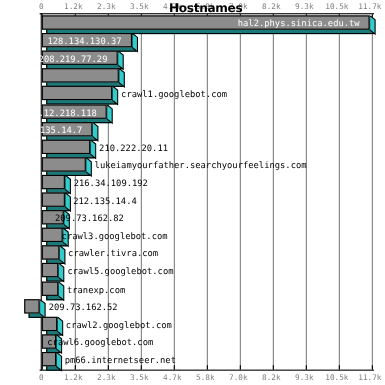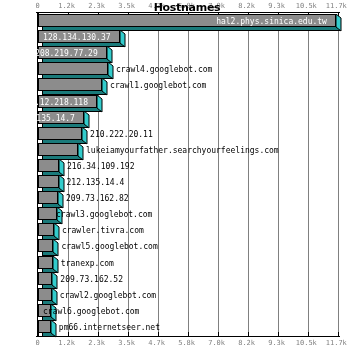--- a/index.html
+++ b/index.html
@@ -173,21 +173,20 @@
         </div>
       </div>
       <div class="bar-row" style="top: 62.3px; left: 38px; width: 78px;">
         <div class="bar-shadow" style="width: 70px;"></div>
         <div class="bar-main" style="width: 70px;"></div>
         <div class="bar-cap" style="left: 70px;">
           <svg width="6" height="18" viewBox="0 0 6 18">
             <polygon points="0,0 5,4 5,17 0,13" fill="#33cccc" stroke="#000" stroke-width="1"></polygon>
           </svg>
         </div>
-        <div class="bar-label-out" style="left: 78px;">crawl4.googlebot.com</div>
       </div>
       <div class="bar-row" style="top: 78.4px; left: 38px; width: 72.1026px;">
         <div class="bar-shadow" style="width: 64.1026px;"></div>
         <div class="bar-main" style="width: 64.1026px;"></div>
         <div class="bar-cap" style="left: 64.1026px;">
           <svg width="6" height="18" viewBox="0 0 6 18">
             <polygon points="0,0 5,4 5,17 0,13" fill="#33cccc" stroke="#000" stroke-width="1"></polygon>
           </svg>
         </div>
         <div class="bar-label-out" style="left: 72.1026px;">crawl1.googlebot.com</div>
@@ -255,21 +254,21 @@
         <div class="bar-label-out" style="left: 28.5128px;">212.135.14.4</div>
       </div>
       <div class="bar-row" style="top: 191.1px; left: 38px; width: 28px;">
         <div class="bar-shadow" style="width: 20px;"></div>
         <div class="bar-main" style="width: 20px;"></div>
         <div class="bar-cap" style="left: 20px;">
           <svg width="6" height="18" viewBox="0 0 6 18">
             <polygon points="0,0 5,4 5,17 0,13" fill="#33cccc" stroke="#000" stroke-width="1"></polygon>
           </svg>
         </div>
-        <div class="bar-label-out" style="left: 28px;">209.73.162.82</div>
+        <div class="bar-label-out" style="left: 12px;">209.73.162.82</div>
       </div>
       <div class="bar-row" style="top: 207.2px; left: 38px; width: 26.9744px;">
         <div class="bar-shadow" style="width: 18.9744px;"></div>
         <div class="bar-main" style="width: 18.9744px;"></div>
         <div class="bar-cap" style="left: 18.9744px;">
           <svg width="6" height="18" viewBox="0 0 6 18">
             <polygon points="0,0 5,4 5,17 0,13" fill="#33cccc" stroke="#000" stroke-width="1"></polygon>
           </svg>
         </div>
         <div class="bar-label-out" style="left: 18px;">crawl3.googlebot.com</div>
@@ -297,21 +296,21 @@
       <div class="bar-row" style="top: 255.5px; left: 38px; width: 22.8718px;">
         <div class="bar-shadow" style="width: 14.8718px;"></div>
         <div class="bar-main" style="width: 14.8718px;"></div>
         <div class="bar-cap" style="left: 14.8718px;">
           <svg width="6" height="18" viewBox="0 0 6 18">
             <polygon points="0,0 5,4 5,17 0,13" fill="#33cccc" stroke="#000" stroke-width="1"></polygon>
           </svg>
         </div>
         <div class="bar-label-out" style="left: 22.8718px;">tranexp.com</div>
       </div>
-      <div class="bar-row" style="top: 271.6px; left: 38px; width: 22.359px;">
+      <div class="bar-row" style="top: 271.6px; left: 22px; width: 22.359px;">
         <div class="bar-shadow" style="width: 14.359px;"></div>
         <div class="bar-main" style="width: 14.359px;"></div>
         <div class="bar-cap" style="left: 14.359px;">
           <svg width="6" height="18" viewBox="0 0 6 18">
             <polygon points="0,0 5,4 5,17 0,13" fill="#33cccc" stroke="#000" stroke-width="1"></polygon>
           </svg>
         </div>
         <div class="bar-label-out" style="left: 22.359px;">209.73.162.52</div>
       </div>
       <div class="bar-row" style="top: 287.7px; left: 38px; width: 21.8462px;">

